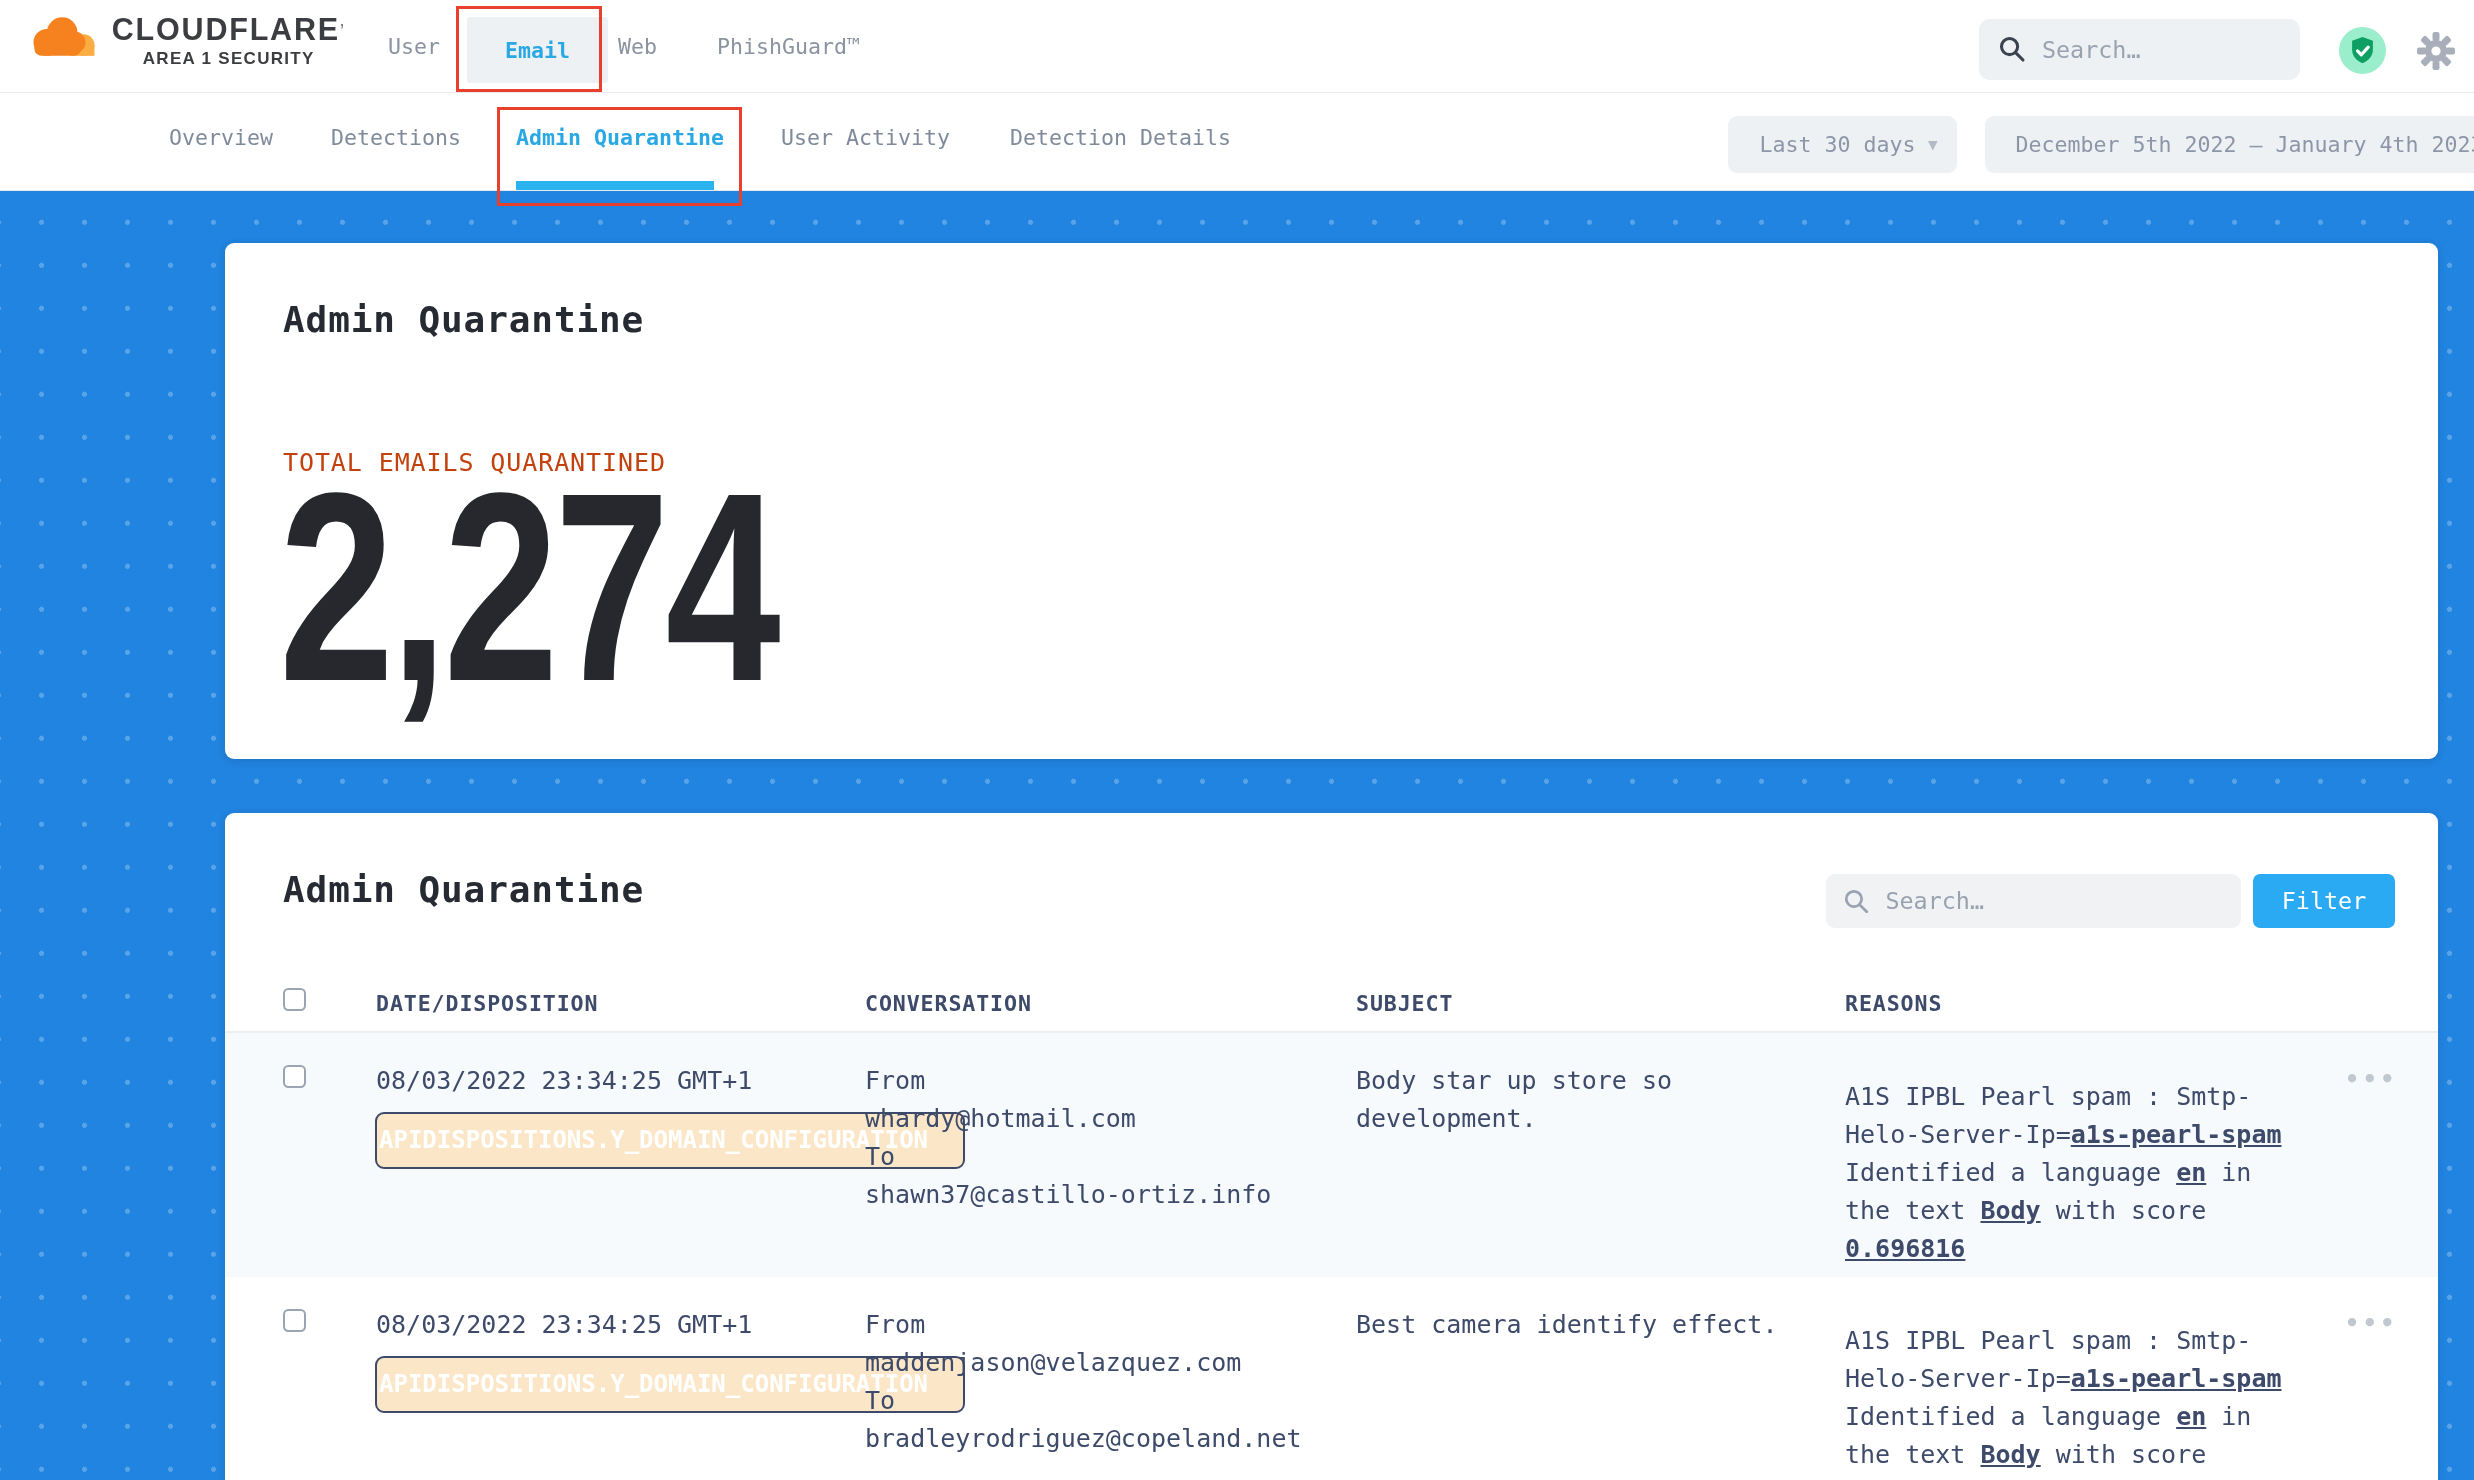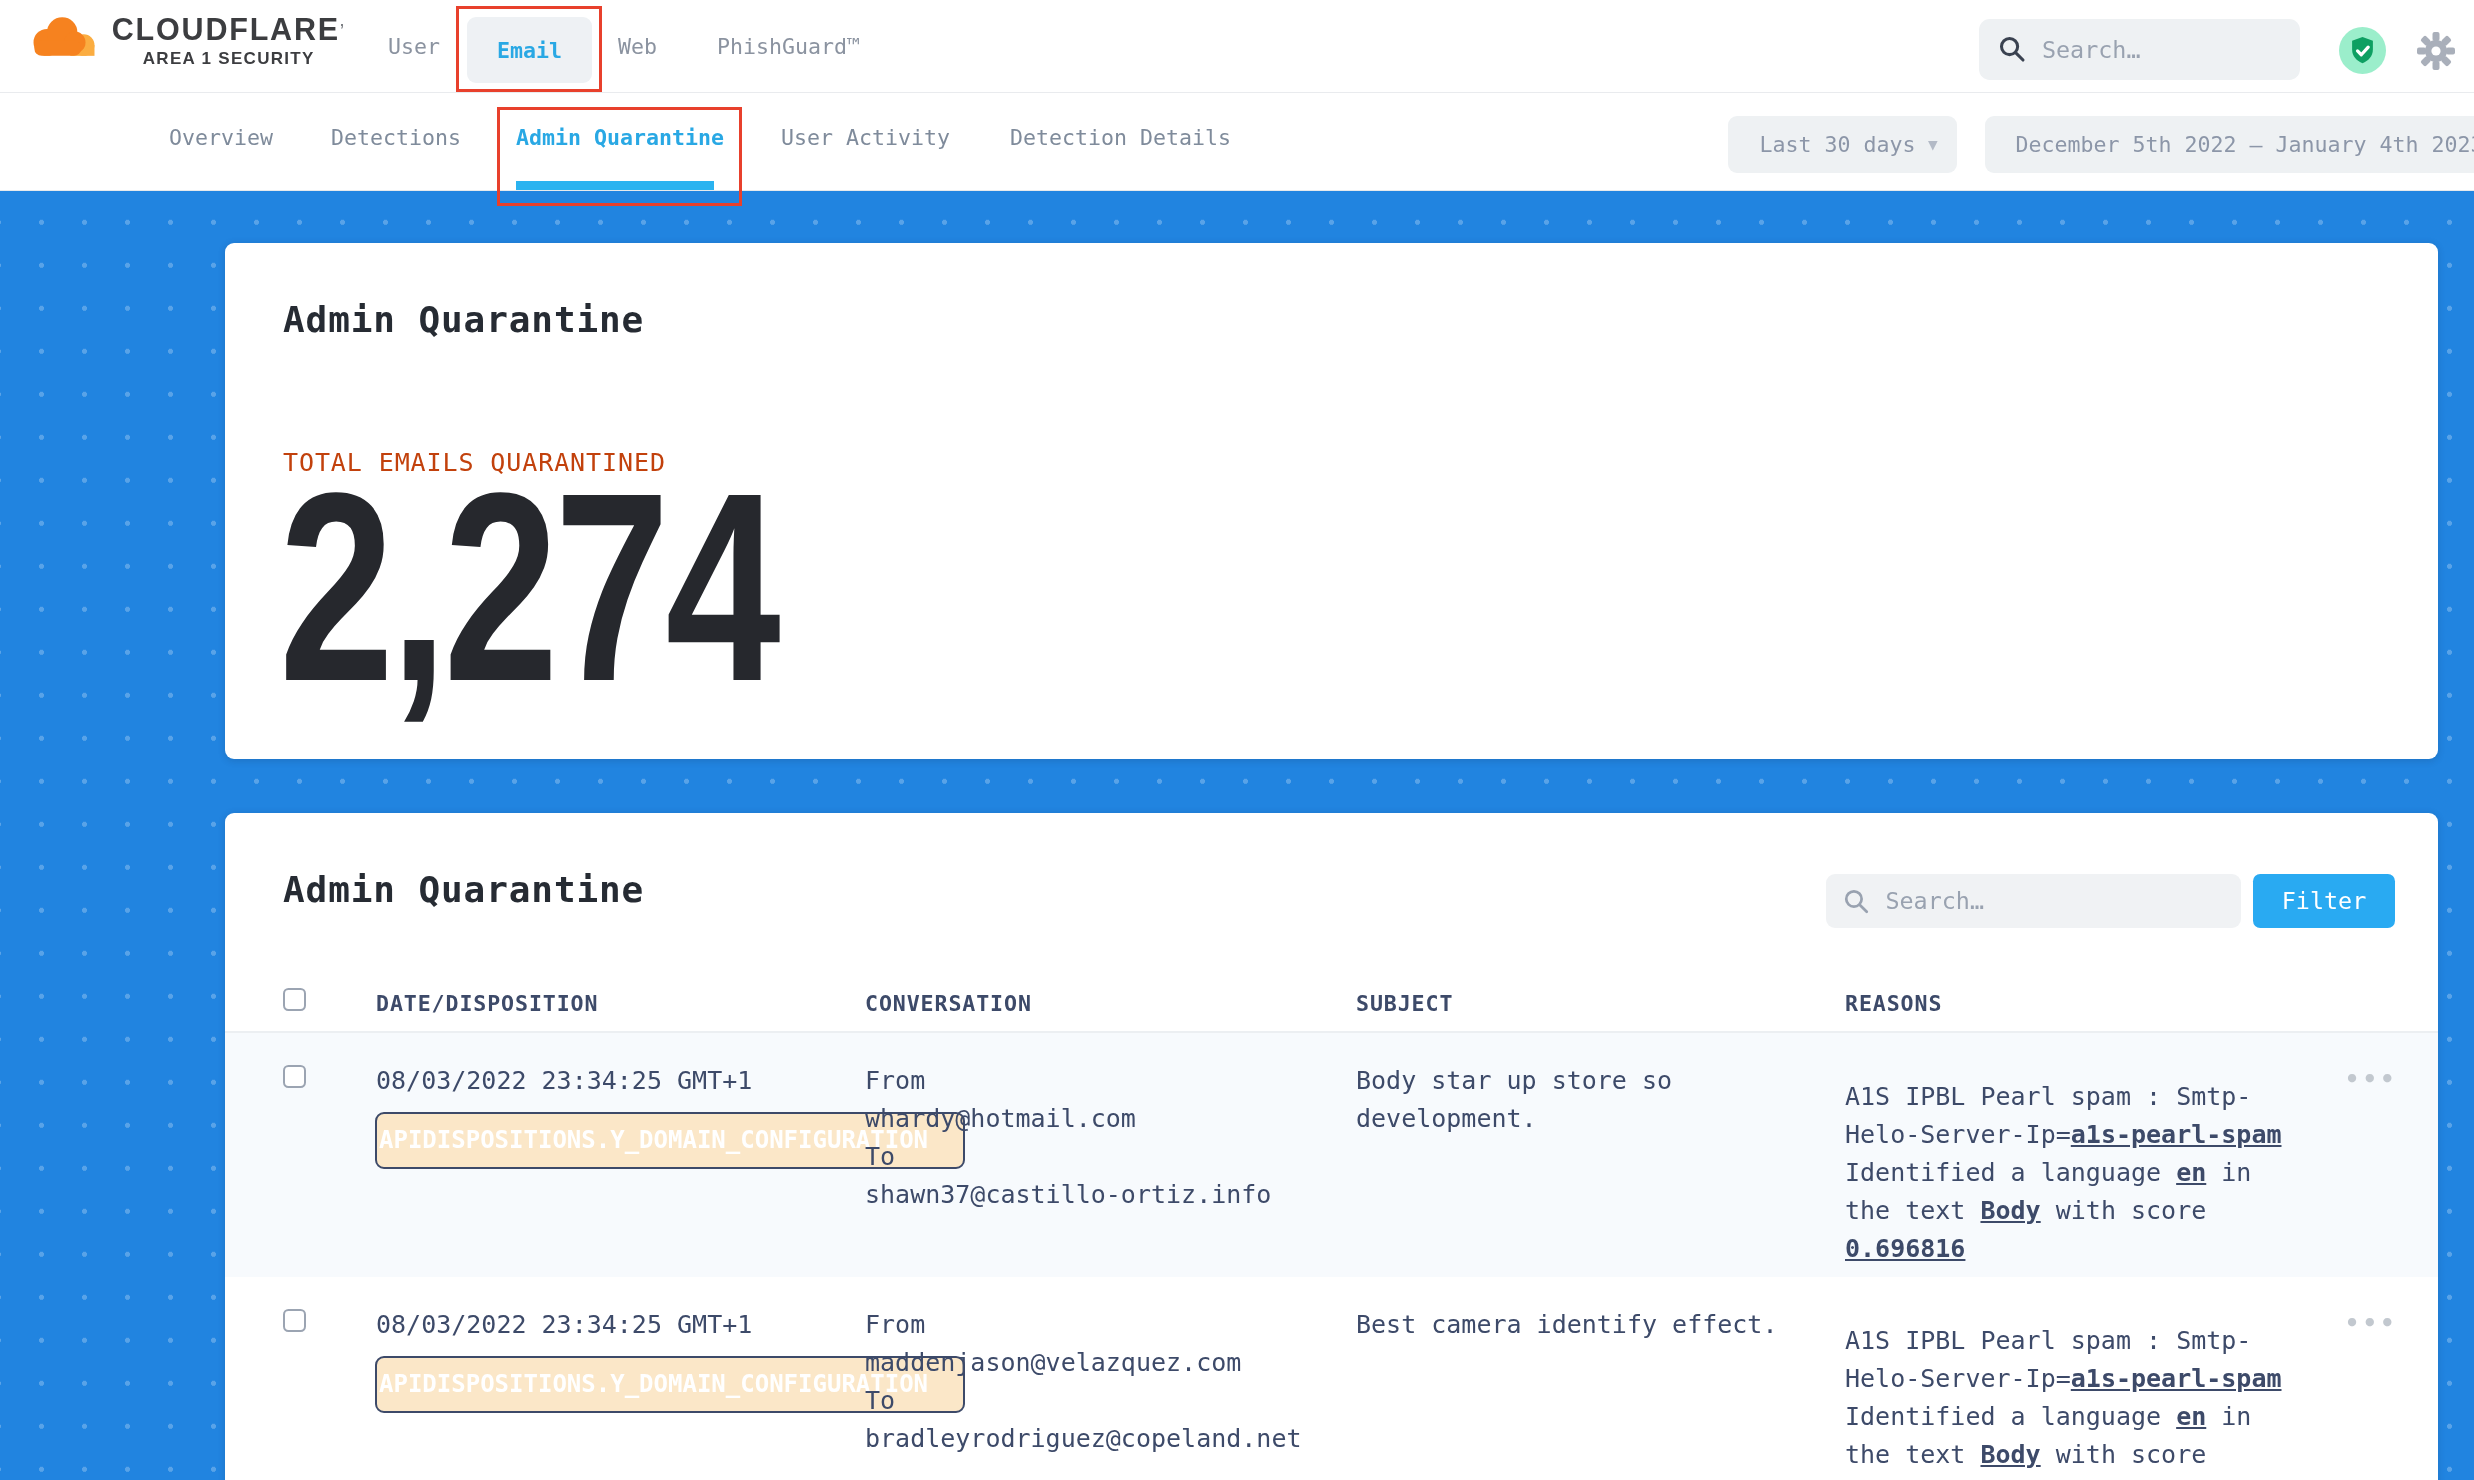--- a/index.html
+++ b/index.html
@@ -10,22 +10,22 @@
   }
   
   .topbar { position:absolute; left:0; top:0; width:2475px; height:93px; background:#fff;
             border-bottom:1.8px solid #e9ebee; z-index:5; }
   .logo { position:absolute; left:27px; top:10.8px; display:flex; align-items:flex-start;text-align:center; }
   .logo-text { margin-left:10.8px; font-family:"Liberation Sans",sans-serif; color:#3c3d40; }
   .logo-brand { font-size:30.5px; font-weight:700; letter-spacing:1.8px; line-height:36px; }
   .logo-tm { font-size:14.4px; vertical-align:top; color:#7c7f84; }
   .logo-sub { font-size:17px; font-weight:700; letter-spacing:1.3px; line-height:23.4px; }
   .nav-link { position:absolute; top:34px; font-size:21.6px; color:#8b93a0; white-space:nowrap; cursor:pointer; }
-  .nav-pill { position:absolute; left:467px; top:17px; width:125px; height:66px; background:#eef1f4;
-              border-radius:9px; color:#29a8e4; font-size:21.6px; font-weight:bold;
+  .nav-pill { position:absolute; left:467px; top:17px; width:141px; height:66px; background:#eef1f4;
+              border-radius:3px; color:#29a8e4; font-size:21.6px; font-weight:bold;
               display:flex; align-items:center; justify-content:center; cursor:pointer; }
   .hdr-search { position:absolute; left:1979px; top:19px; width:321px; height:61px; background:#eef1f3;
                 border-radius:10.8px; display:flex; align-items:center; padding:0 18px; }
   .hdr-search input, .card-search input {
     border:none; outline:none; background:transparent; font-family:inherit;
     font-size:23.4px; color:#4a5468; width:100%; margin-left:14.4px; }
   .hdr-search input::placeholder { color:#99a2b0; }
   .card-search input::placeholder { color:#99a2b0; }
   .shield-badge { position:absolute; left:2339px; top:27px; width:47px; height:47px; cursor:pointer; }
   .gear { position:absolute; left:2416px; top:30.5px; width:40px; height:40px; cursor:pointer; }

